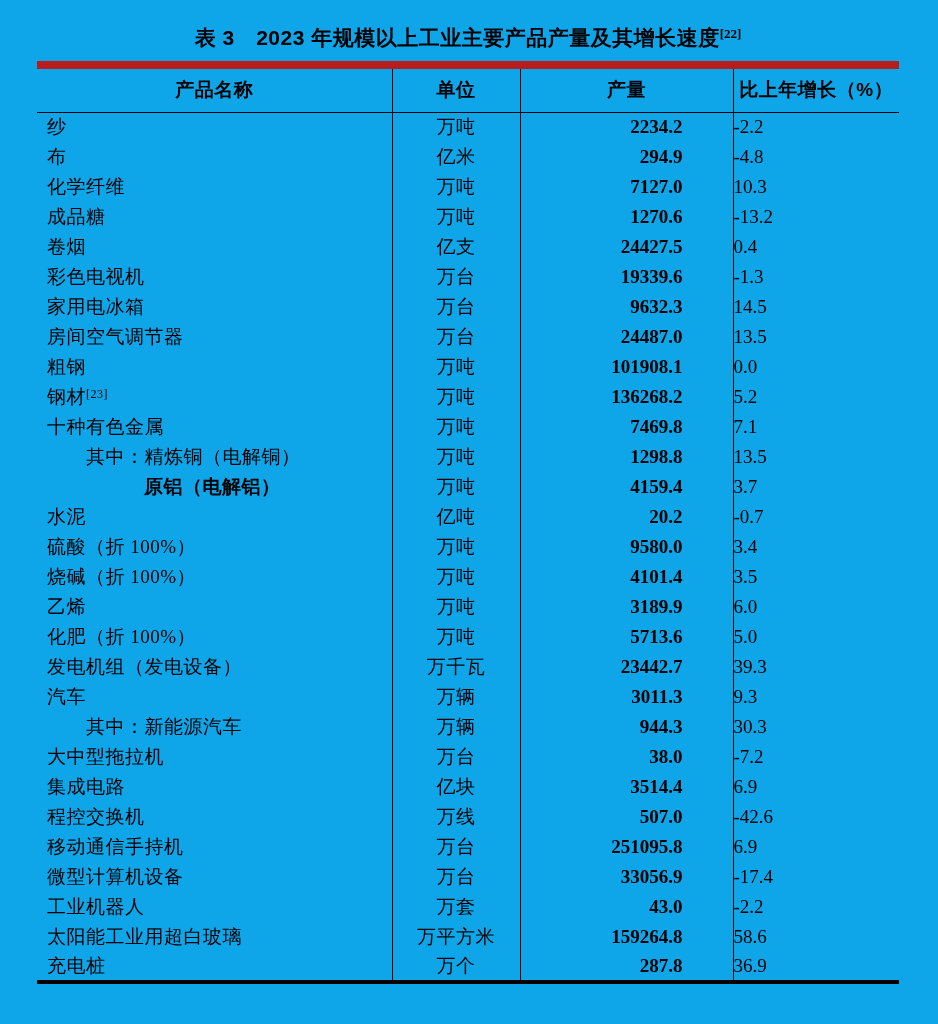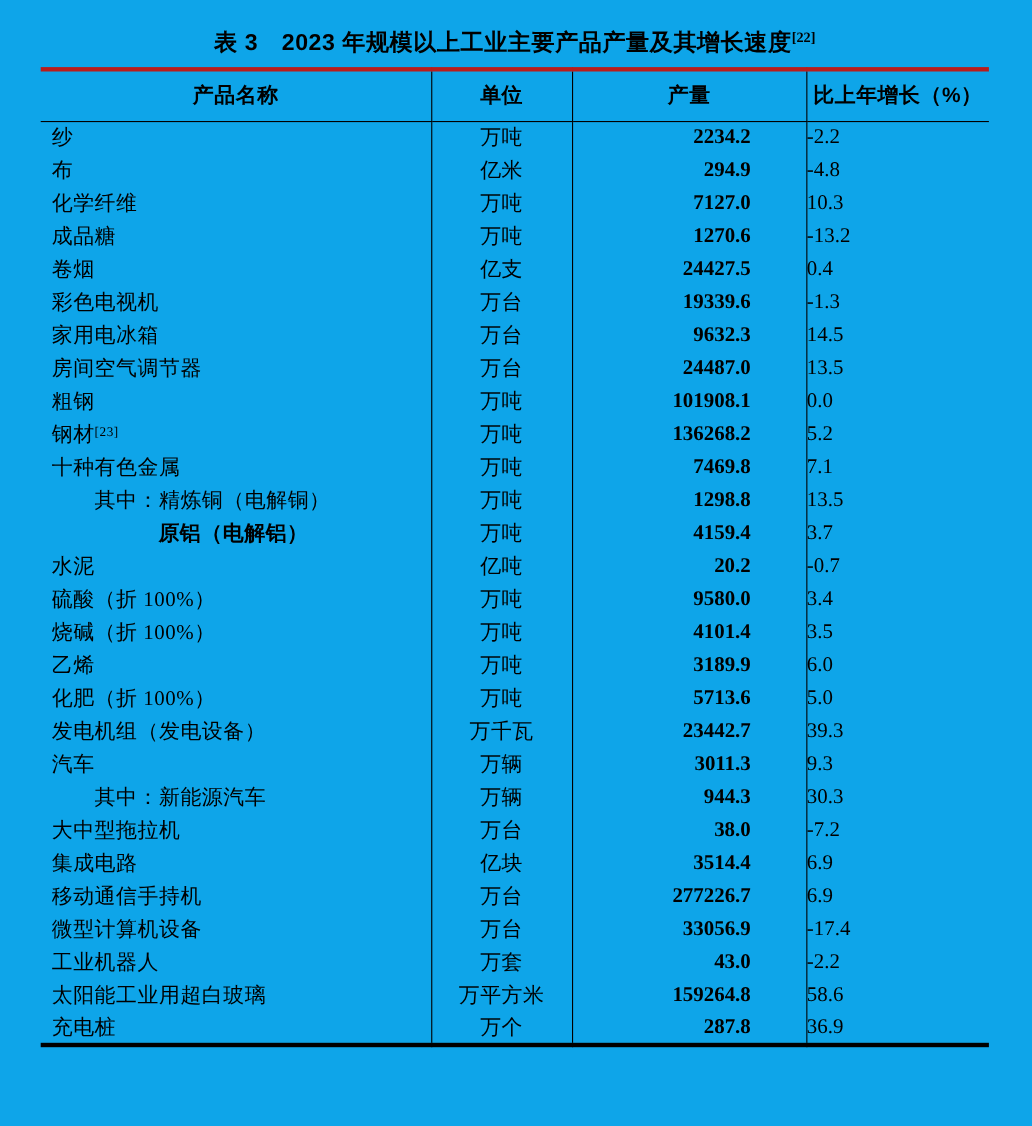--- a/index.html
+++ b/index.html
@@ -31,21 +31,21 @@
     font-family: "Liberation Serif", "DejaVu Serif", serif;
     font-size: 13px;
     font-weight: bold;
     letter-spacing: 0;
     vertical-align: 7px;
   }
   table.stat-table {
     width: 862px;
     border-collapse: collapse;
     table-layout: fixed;
-    border-top: 4px solid #b91c1c;
+    border-top: 8px solid #b91c1c;
     border-bottom: 4px solid #000;
   }
   col.c-name   { width: 355px; }
   col.c-unit   { width: 128px; }
   col.c-output { width: 213px; }
   col.c-growth { width: 166px; }
 
   thead th {
     font-family: "Liberation Sans", "DejaVu Sans", sans-serif;
     font-size: 19px;
@@ -233,23 +233,29 @@
             <td class="col-output v-divider">38.0</td>
             <td class="col-growth">-7.2</td>
           </tr>
           <tr>
             <td class="col-name v-divider indent-0">集成电路</td>
             <td class="col-unit v-divider">亿块</td>
             <td class="col-output v-divider">3514.4</td>
             <td class="col-growth">6.9</td>
           </tr>
           <tr>
+            <td class="col-name v-divider indent-0">程控交换机</td>
+            <td class="col-unit v-divider">万线</td>
+            <td class="col-output v-divider">507.0</td>
+            <td class="col-growth">-42.6</td>
+          </tr>
+          <tr>
             <td class="col-name v-divider indent-0">移动通信手持机</td>
             <td class="col-unit v-divider">万台</td>
-            <td class="col-output v-divider">277226.7</td>
+            <td class="col-output v-divider">251095.8</td>
             <td class="col-growth">6.9</td>
           </tr>
           <tr>
             <td class="col-name v-divider indent-0">微型计算机设备</td>
             <td class="col-unit v-divider">万台</td>
             <td class="col-output v-divider">33056.9</td>
             <td class="col-growth">-17.4</td>
           </tr>
           <tr>
             <td class="col-name v-divider indent-0">工业机器人</td>

